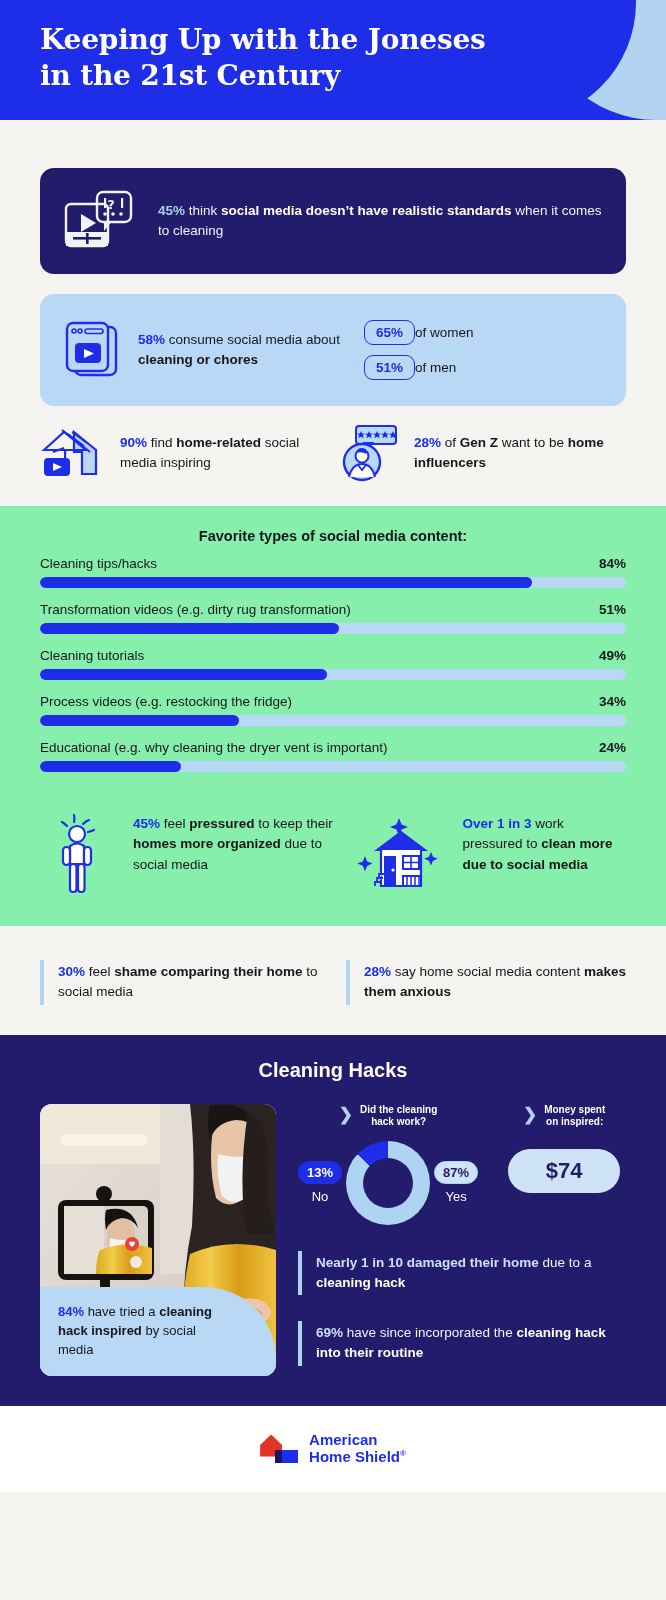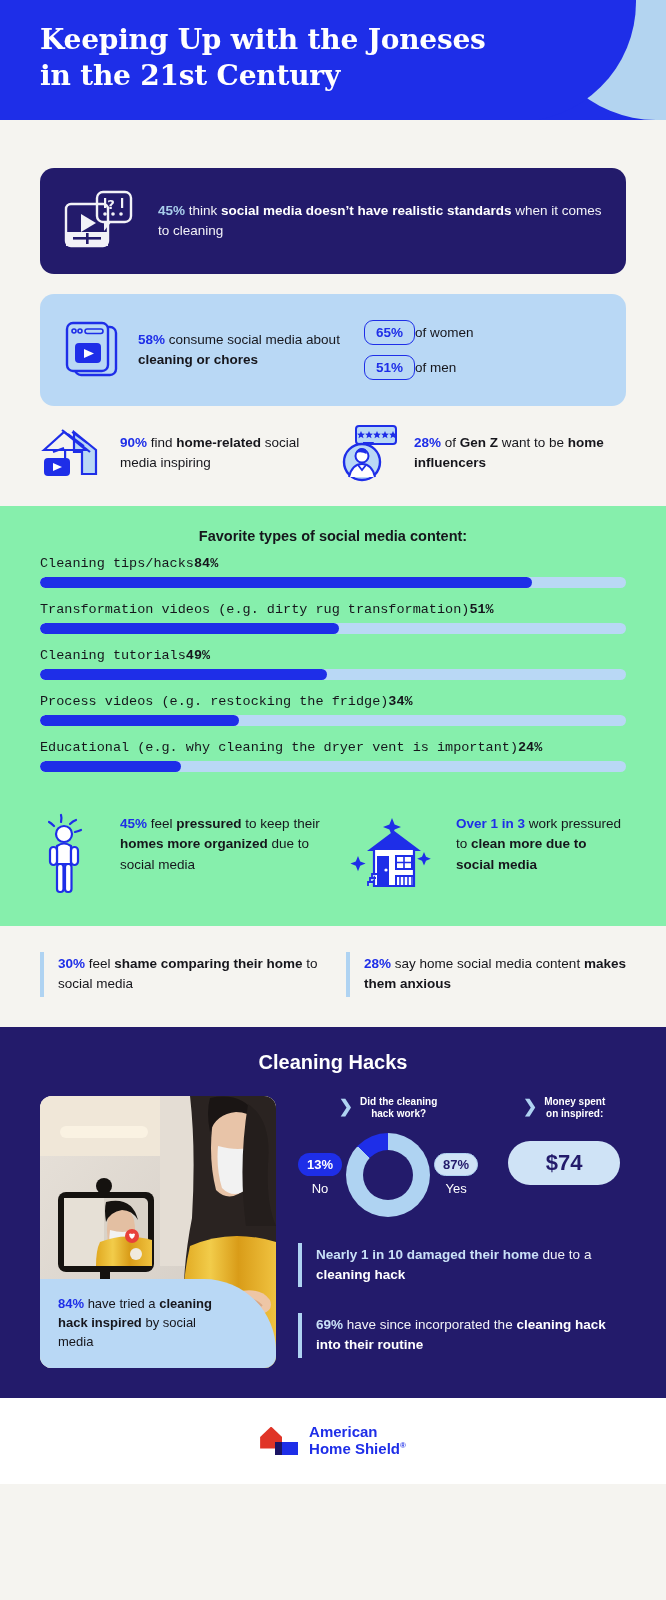--- a/index.html
+++ b/index.html
@@ -96,42 +96,41 @@
   .stat-duo b { font-weight:bold; }
 
   
   .chart-wrap { padding:22px 40px 8px 40px; }
   .chart-title {
     text-align:center; font-weight:bold; font-size:14.5px;
     color:#16161C; margin-bottom:12px;
   }
   .bar-item { margin-bottom:14px; }
   .bar-head {
-    display:flex; align-items:baseline;
+    display:flex; justify-content:space-between; align-items:baseline;
     margin-bottom:6px;
-    font-family:Liberation Mono, monospace;
   }
   .bar-label { font-size:13.5px; color:#16161C; }
   .bar-value { font-size:13.5px; font-weight:bold; color:#16161C; }
   .bar-track {
     height:11px; background:#B9D8F5; border-radius:6px; overflow:hidden;
   }
   .bar-fill { height:100%; background:#1E2EE8; border-radius:6px; }
 
   
   .cream-duo {
-    display:flex; padding:18px 40px 26px 48px; gap:18px;
+    display:flex; padding:18px 40px 26px 61px; gap:18px;
   }
   .cream-duo .stat { display:flex; align-items:flex-start; gap:14px; flex:1; }
   .cream-duo .txt { font-size:13.5px; line-height:1.5; color:#16161C; padding-top:2px; }
   .cream-duo .hl { color:#1E2EE8; font-weight:bold; }
   .cream-duo b { font-weight:bold; }
 
   
-  .quote-duo { display:flex; padding:26px 40px 30px 40px; gap:26px; }
+  .quote-duo { display:flex; padding:34px 40px 30px 40px; gap:26px; }
   .quote {
     flex:1; border-left:4px solid #AFD3F2; padding:2px 0 2px 14px;
     font-size:13.5px; line-height:1.5; color:#16161C;
   }
   .quote .hl { color:#1E2EE8; font-weight:bold; }
   .quote b { font-weight:bold; }
 
   
   .hacks { padding:24px 0 30px 0; }
   .hacks h2 {

